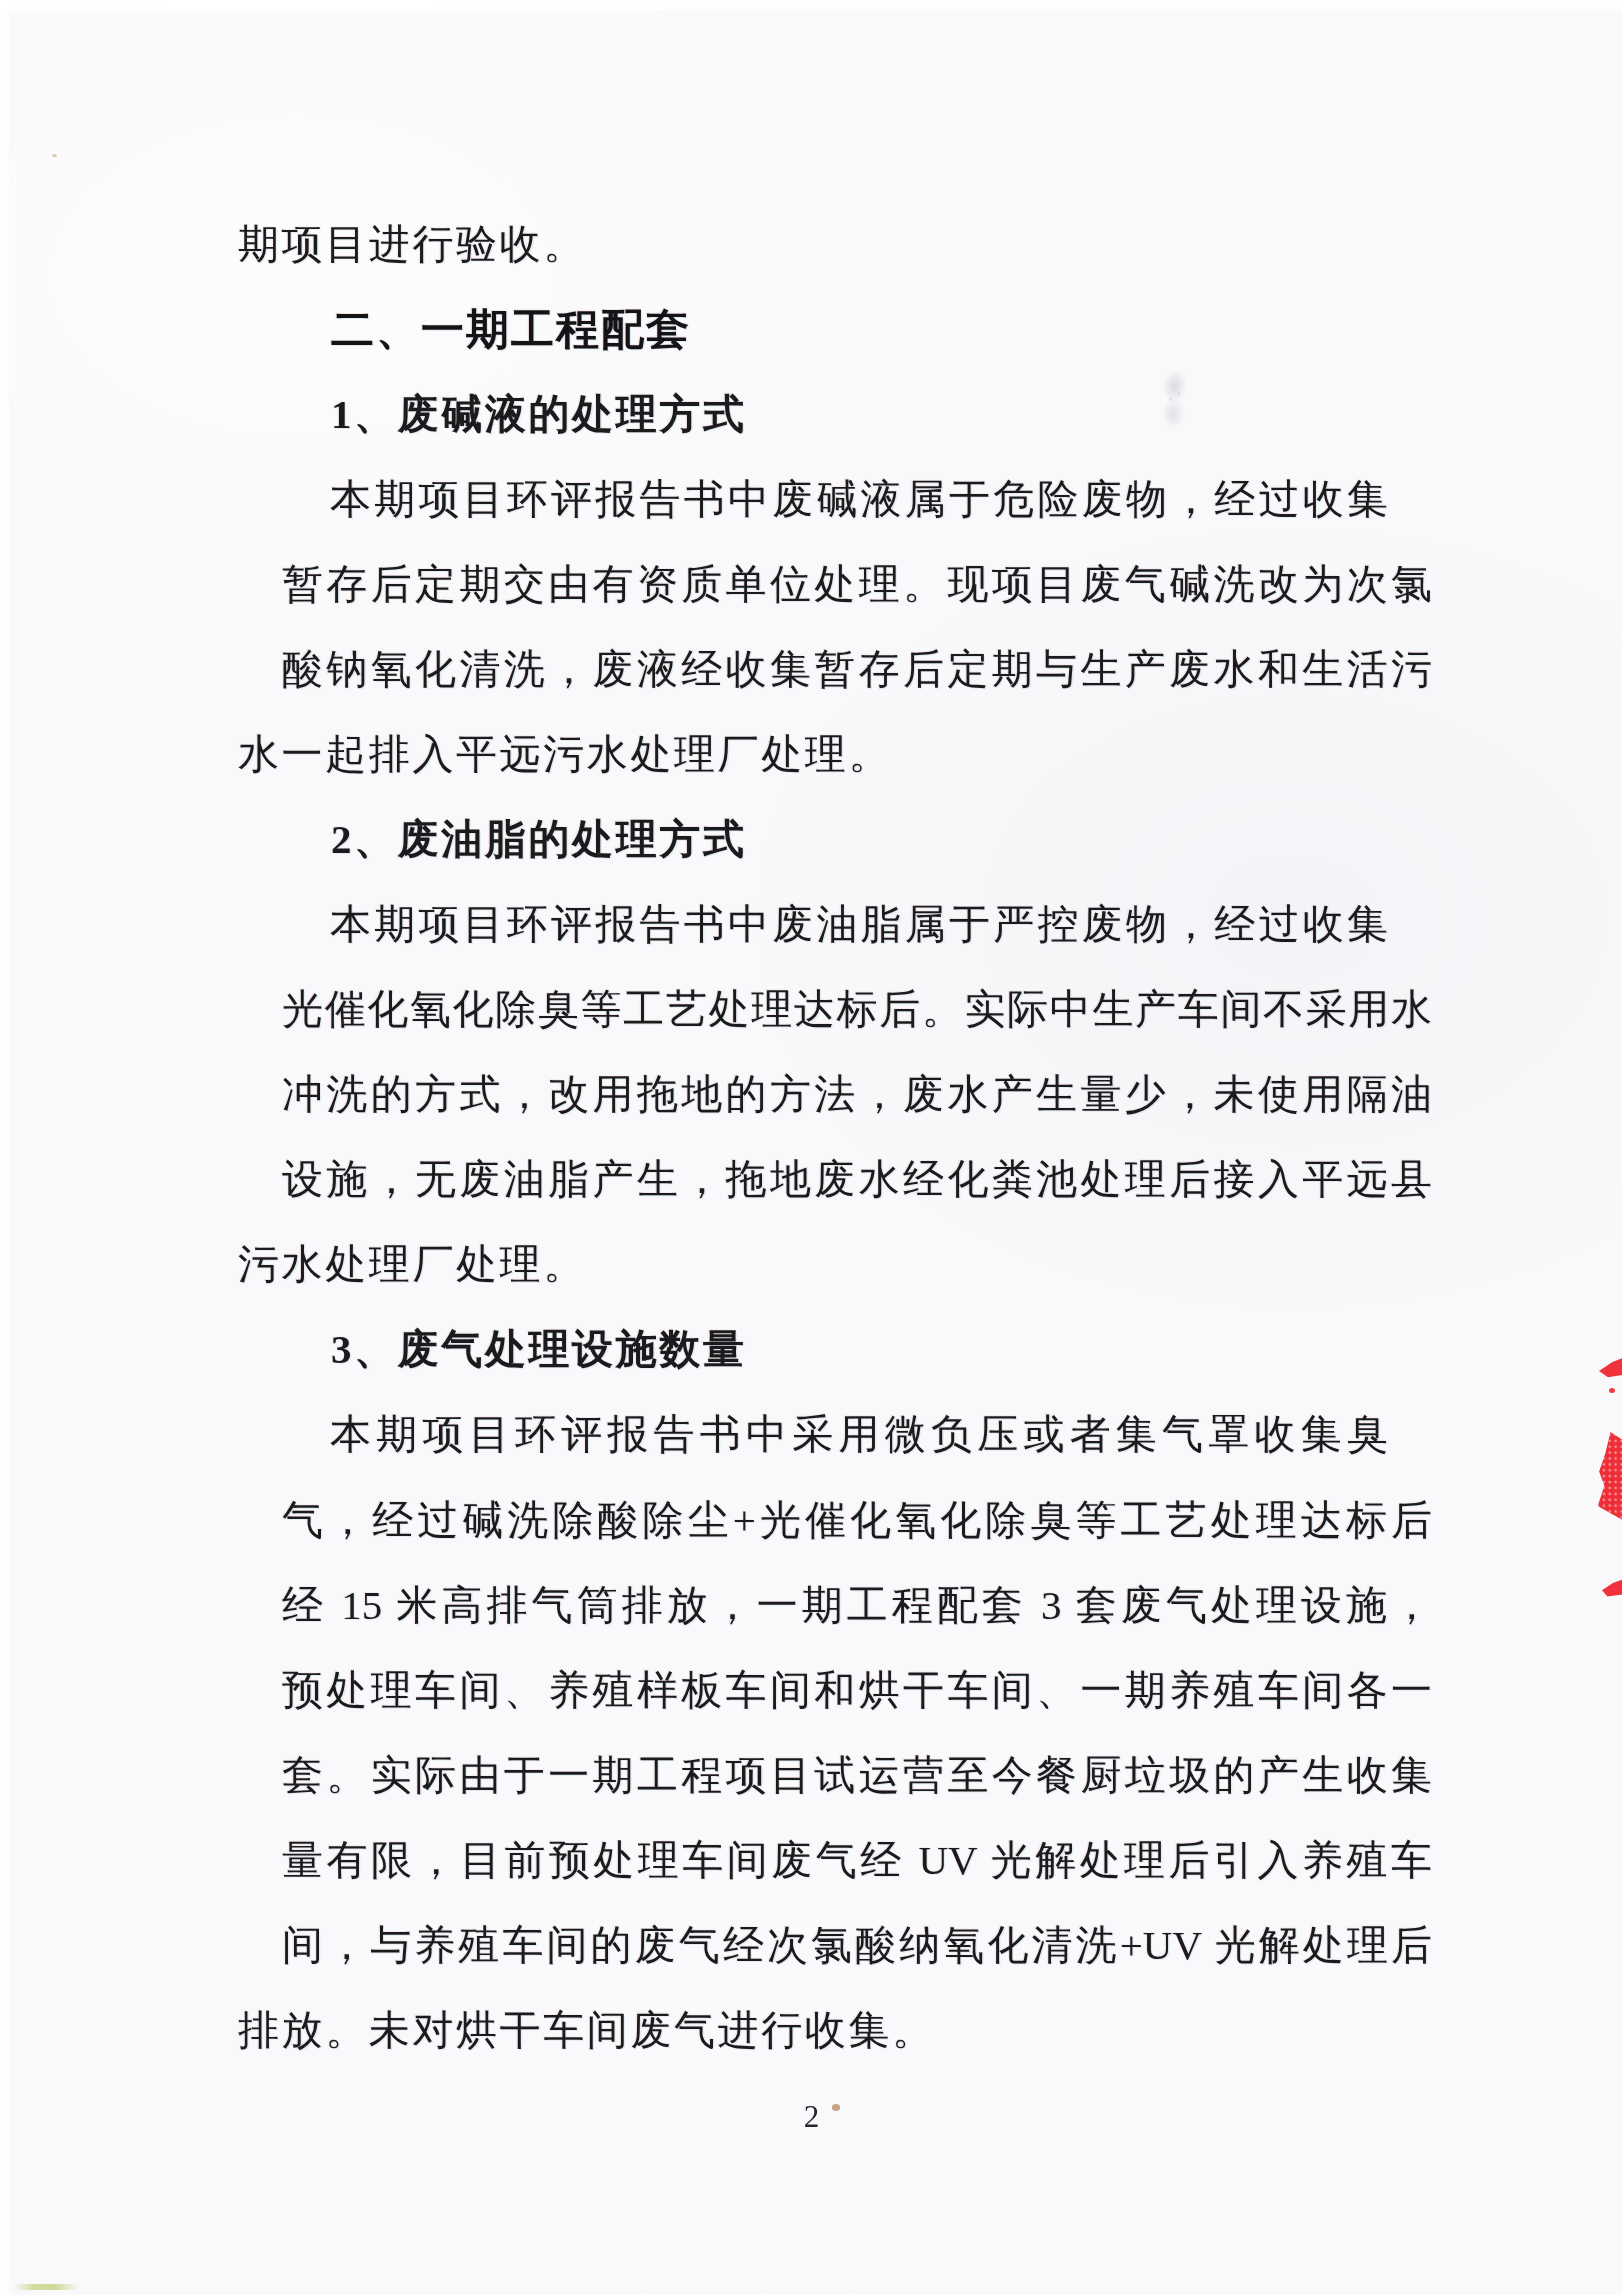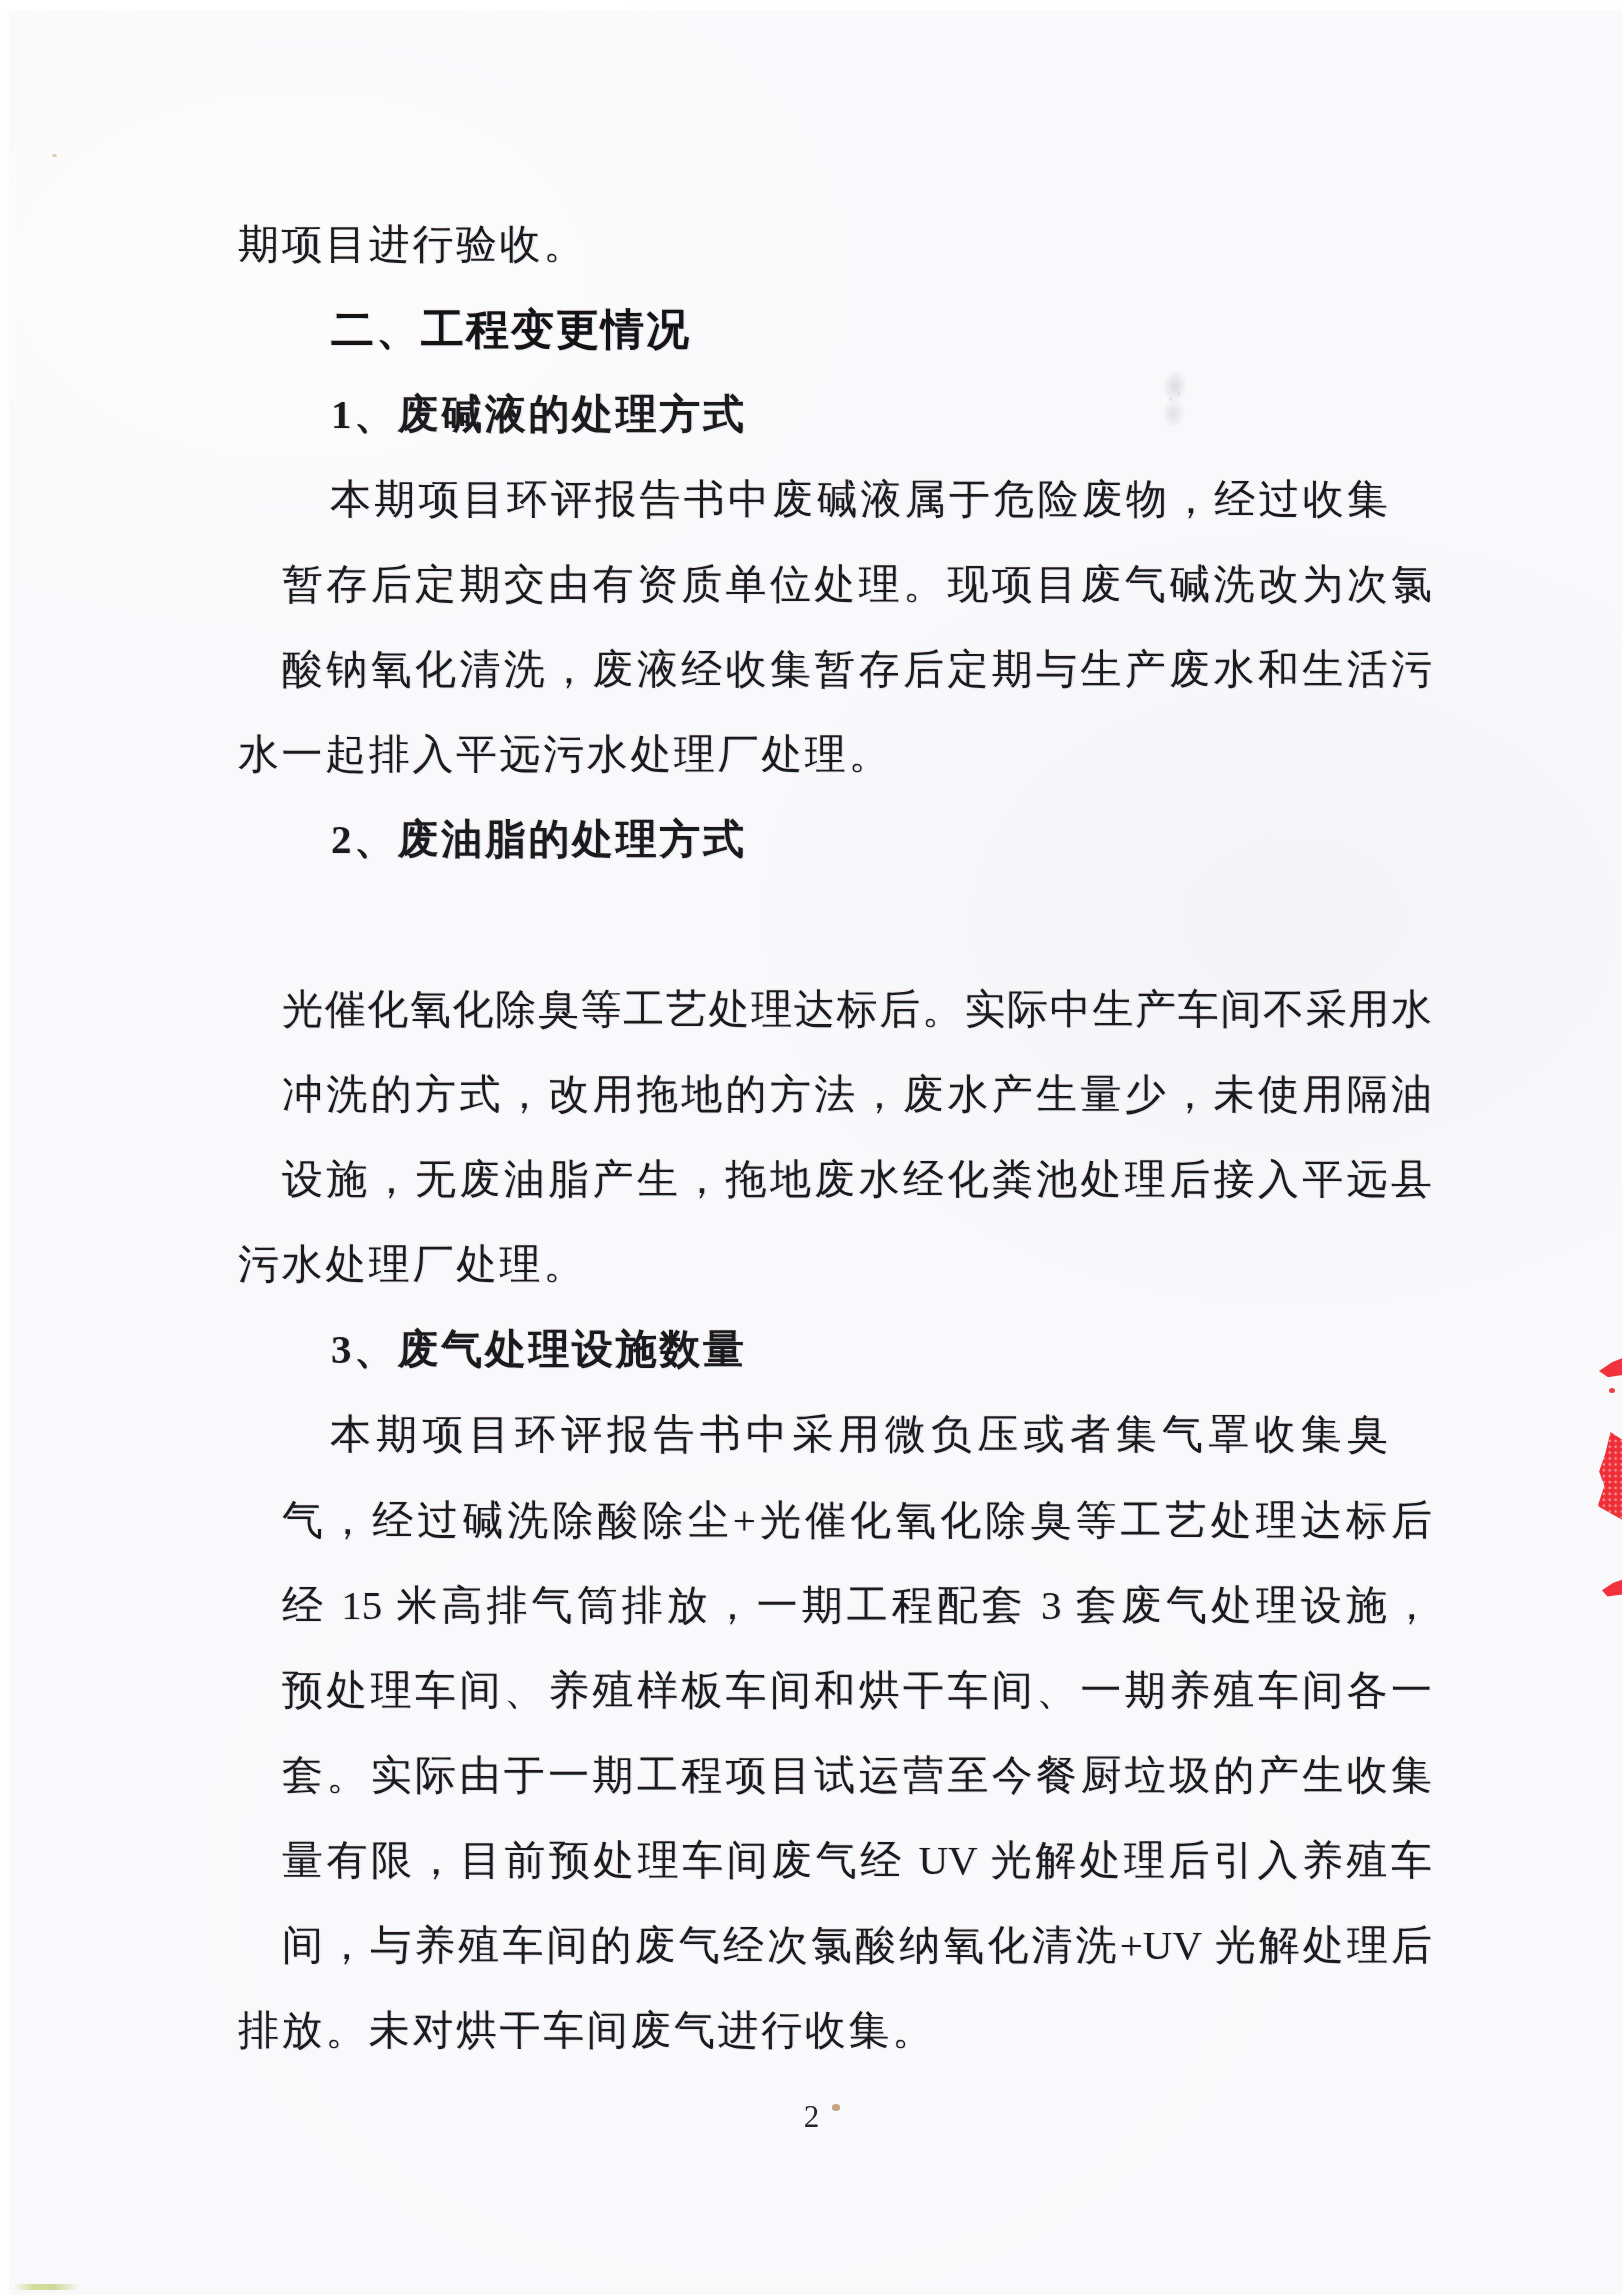--- a/index.html
+++ b/index.html
@@ -141,27 +141,28 @@
   }
 </style>
 </head>
 <body>
 
 <div class="page">
   <div class="edge-top"></div>
   <div class="edge-left"></div>
 
   <div class="line endline" style="top:202px">期项目进行验收。</div>
-  <div class="line heading" style="top:287px">二、工程变更情况</div>
+  <div class="line heading" style="top:287px">二、一期工程配套</div>
   <div class="line item" style="top:372px">1、废碱液的处理方式</div>
   <div class="line pfirst" style="top:457px">本期项目环评报告书中废碱液属于危险废物，经过收集</div>
   <div class="line full" style="top:542px">暂存后定期交由有资质单位处理。现项目废气碱洗改为次氯</div>
   <div class="line full" style="top:627px">酸钠氧化清洗，废液经收集暂存后定期与生产废水和生活污</div>
   <div class="line endline" style="top:712px">水一起排入平远污水处理厂处理。</div>
   <div class="line item" style="top:797px">2、废油脂的处理方式</div>
+  <div class="line pfirst" style="top:882px">本期项目环评报告书中废油脂属于严控废物，经过收集</div>
   <div class="line full" style="top:967px">光催化氧化除臭等工艺处理达标后。实际中生产车间不采用水</div>
   <div class="line full" style="top:1052px">冲洗的方式，改用拖地的方法，废水产生量少，未使用隔油</div>
   <div class="line full" style="top:1137px">设施，无废油脂产生，拖地废水经化粪池处理后接入平远县</div>
   <div class="line endline" style="top:1222px">污水处理厂处理。</div>
   <div class="line item" style="top:1307px">3、废气处理设施数量</div>
   <div class="line pfirst" style="top:1392px">本期项目环评报告书中采用微负压或者集气罩收集臭</div>
   <div class="line full" style="top:1478px">气，经过碱洗除酸除尘+光催化氧化除臭等工艺处理达标后</div>
   <div class="line full" style="top:1563px">经 15 米高排气筒排放，一期工程配套 3 套废气处理设施，</div>
   <div class="line full" style="top:1648px">预处理车间、养殖样板车间和烘干车间、一期养殖车间各一</div>
   <div class="line full" style="top:1733px">套。实际由于一期工程项目试运营至今餐厨垃圾的产生收集</div>

